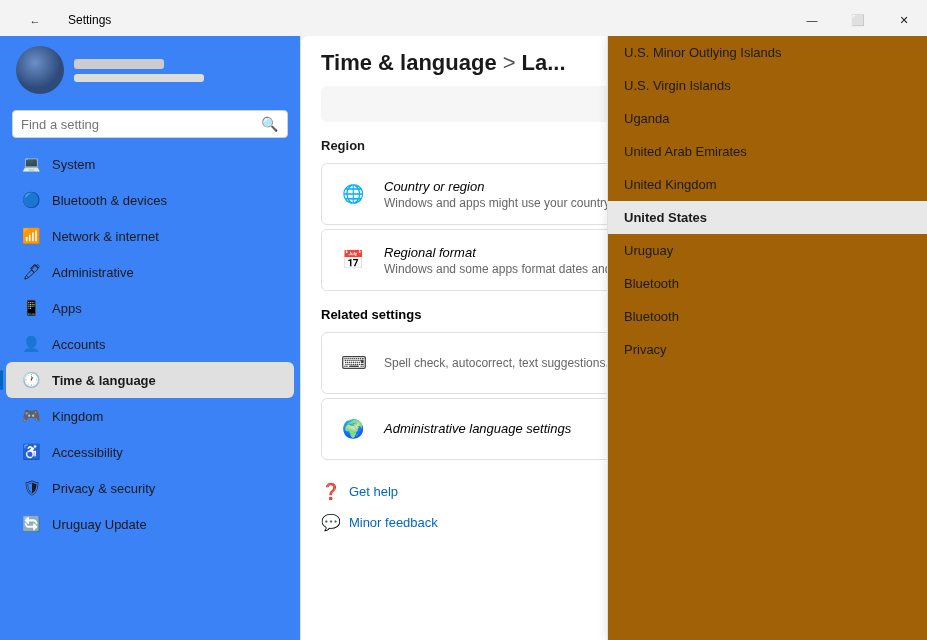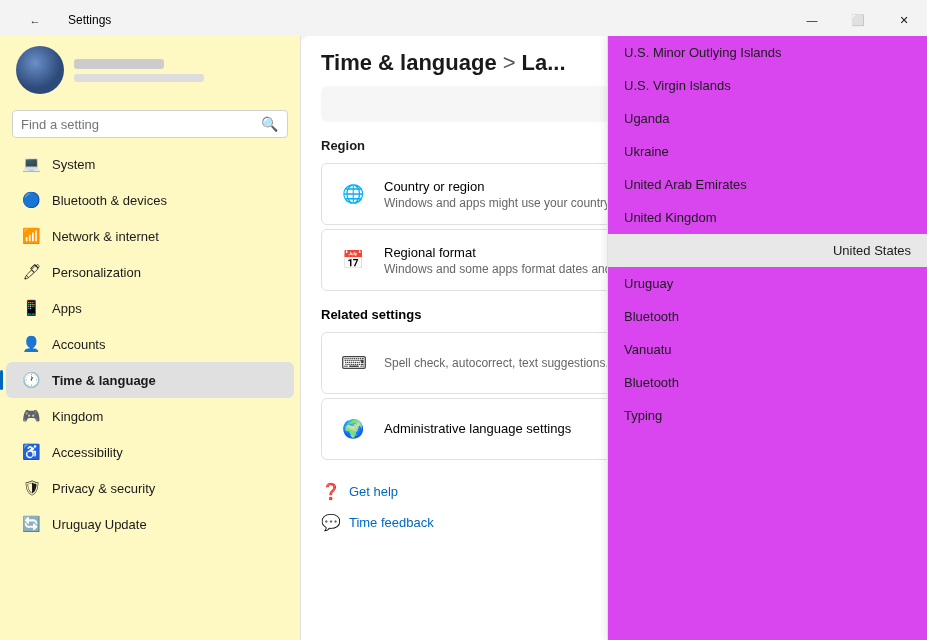--- a/index.html
+++ b/index.html
@@ -52,21 +52,21 @@
     
     .app-body {
       display: flex;
       flex: 1;
       overflow: hidden;
     }
 
     
     .sidebar {
       width: 300px;
-      background: #fef9c3;
+      background: #3b82f6;
       display: flex;
       flex-direction: column;
       flex-shrink: 0;
       overflow-y: auto;
       padding-bottom: 10px;
     }
 
     
     .user-profile {
       display: flex;
@@ -243,20 +243,21 @@
       align-items: center;
       justify-content: center;
       font-size: 18px;
       color: #444;
       flex-shrink: 0;
     }
     .setting-card-text .title {
       font-size: 13px;
       font-weight: 500;
       margin-bottom: 2px;
+      font-style: italic;
     }
     .setting-card-text .desc {
       font-size: 12px;
       color: #666;
     }
 
     
     .related-title {
       font-size: 13px;
       font-weight: 600;
@@ -278,37 +279,36 @@
       font-size: 16px;
     }
 
     
     .dropdown-overlay {
       position: absolute;
       right: 0;
       top: 0;
       bottom: 0;
       width: 320px;
-      background: #d946ef;
+      background: #a16207;
       border-left: 1px solid #e0e0e0;
       box-shadow: -2px 0 8px rgba(0,0,0,0.08);
       overflow-y: auto;
       z-index: 10;
     }
     .dropdown-item {
       padding: 9px 16px;
       font-size: 13px;
       color: #1a1a1a;
       cursor: pointer;
       border-radius: 0;
     }
     .dropdown-item.selected {
       background: #e8e8e8;
-      font-weight: 400;
-      text-align: right;
+      font-weight: 700;
     }
 
     
     .sidebar::-webkit-scrollbar,
     .content-scroll::-webkit-scrollbar,
     .dropdown-overlay::-webkit-scrollbar {
       width: 6px;
     }
     .sidebar::-webkit-scrollbar-thumb,
     .content-scroll::-webkit-scrollbar-thumb,
@@ -366,21 +366,21 @@
         <div class="nav-item">
     <span class="nav-icon">🔵</span>
     <span class="nav-label">Bluetooth &amp; devices</span>
   </div>
         <div class="nav-item">
     <span class="nav-icon">📶</span>
     <span class="nav-label">Network &amp; internet</span>
   </div>
         <div class="nav-item">
     <span class="nav-icon">🖊</span>
-    <span class="nav-label">Personalization</span>
+    <span class="nav-label">Administrative</span>
   </div>
         <div class="nav-item">
     <span class="nav-icon">📱</span>
     <span class="nav-label">Apps</span>
   </div>
         <div class="nav-item">
     <span class="nav-icon">👤</span>
     <span class="nav-label">Accounts</span>
   </div>
         <div class="nav-item active">
@@ -454,40 +454,38 @@
         </div>
       </div>
 
       <div id="link-items" style="margin-top:16px;">
           <div class="link-item">
             <span class="link-icon">❓</span>
             <span>Get help</span>
           </div>
           <div class="link-item">
             <span class="link-icon">💬</span>
-            <span>Time feedback</span>
+            <span>Minor feedback</span>
           </div>
         </div>
 
     </div>
 
     <div class="dropdown-overlay">
       <div id="dropdown-items">
           <div class="dropdown-item">U.S. Minor Outlying Islands</div>
           <div class="dropdown-item">U.S. Virgin Islands</div>
           <div class="dropdown-item">Uganda</div>
-          <div class="dropdown-item">Ukraine</div>
           <div class="dropdown-item">United Arab Emirates</div>
           <div class="dropdown-item">United Kingdom</div>
           <div class="dropdown-item selected">United States</div>
           <div class="dropdown-item">Uruguay</div>
           <div class="dropdown-item">Bluetooth</div>
-          <div class="dropdown-item">Vanuatu</div>
           <div class="dropdown-item">Bluetooth</div>
-          <div class="dropdown-item">Typing</div>
+          <div class="dropdown-item">Privacy</div>
         </div>
 
       <svg style="position:absolute;top:220px;left:-310px;width:320px;height:100px;pointer-events:none;z-index:30;">
         <defs>
           <marker id="arrowhead" markerWidth="8" markerHeight="8" refX="6" refY="3" orient="auto">
             <path d="M0,0 L0,6 L8,3 z" fill="#cc0000"></path>
           </marker>
         </defs>
         <path d="M310,60 Q200,80 130,50" stroke="#cc0000" stroke-width="2.5" fill="none" marker-end="url(#arrowhead)"></path>
       </svg>

